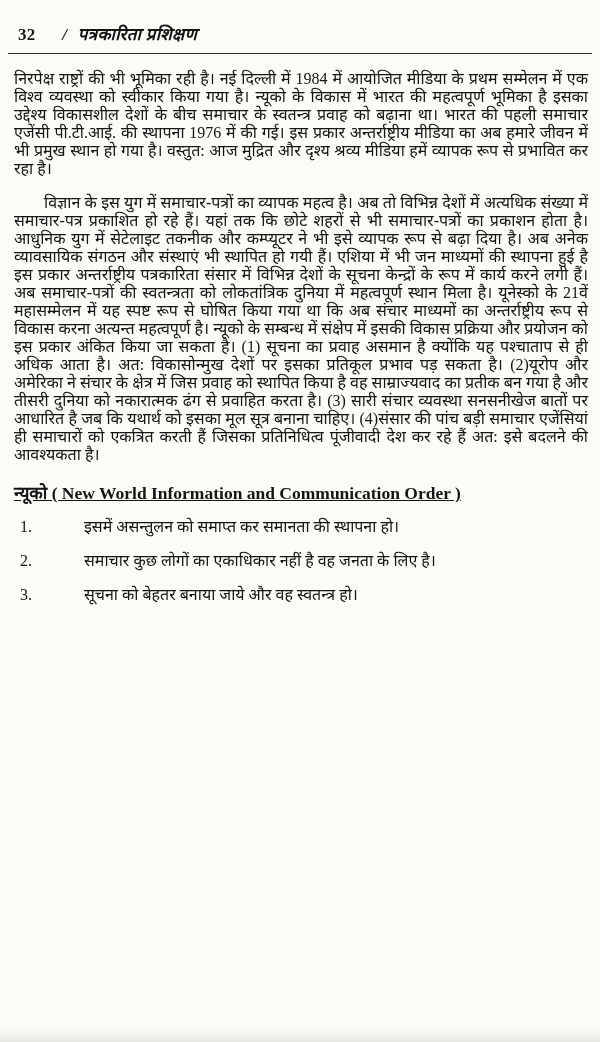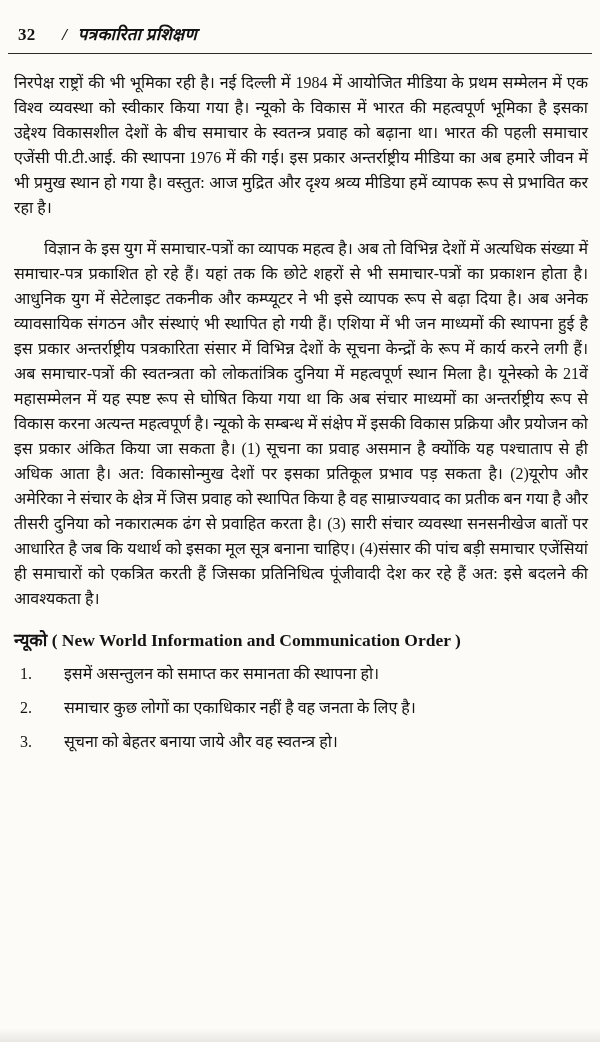--- a/index.html
+++ b/index.html
@@ -36,49 +36,51 @@
   .page-header .page-num { margin-right: 22px; }
   .page-header .sep { margin-right: 6px; font-style: italic; }
   .page-header .book-title { font-style: italic; }
   .rule {
     border-bottom: 1.6px solid #2a2a2a;
     margin: 0 -4px 10px -6px;
   }
   .para {
     margin: 16px 0 2px 0;
     font-size: 16px;
-    line-height: 25px;
+    line-height: 18px;
     text-align: justify;
     text-indent: 30px;
   }
   .para.no-indent { text-indent: 0; }
   .section-heading {
     font-size: 17.5px;
     font-weight: bold;
     margin: 16px 0 8px 0;
     line-height: 26px;
+    text-decoration: underline;
   }
   .nwico-list {
     list-style: none;
     margin: 6px 0 0 0;
     padding: 0 0 0 6px;
   }
   .list-item {
     display: flex;
     align-items: flex-start;
     margin-bottom: 9px;
     font-size: 16px;
     line-height: 25px;
   }
   .list-item .num {
     flex: 0 0 44px;
   }
   .list-item .txt {
     flex: 1 1 auto;
     text-align: justify;
+    margin-left: 20px;
   }
 </style>
 </head>
 <body>
 
 <div class="page">
 
   <header class="page-header">
     <span class="page-num">32</span>
     <span class="sep">/</span>

